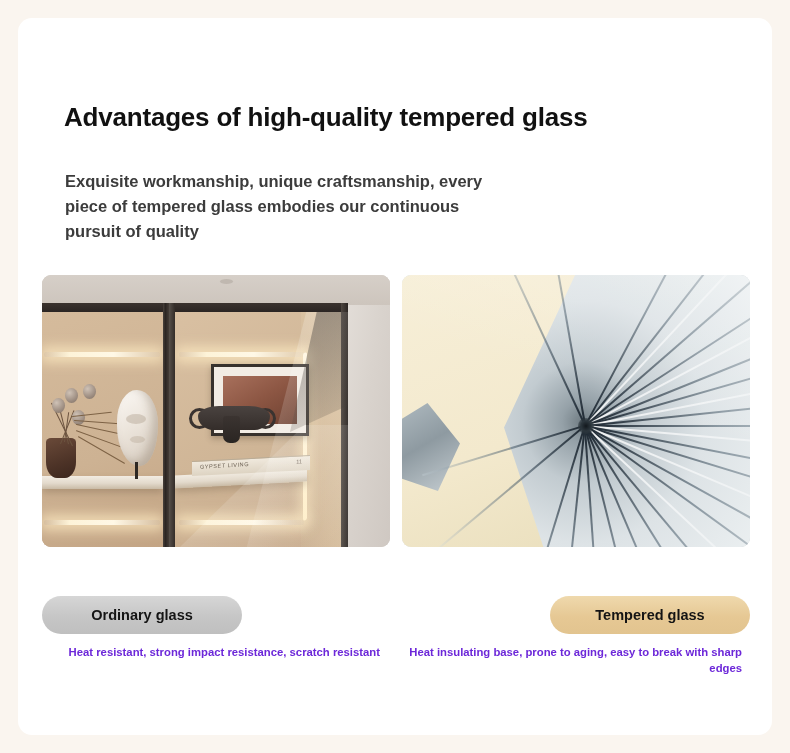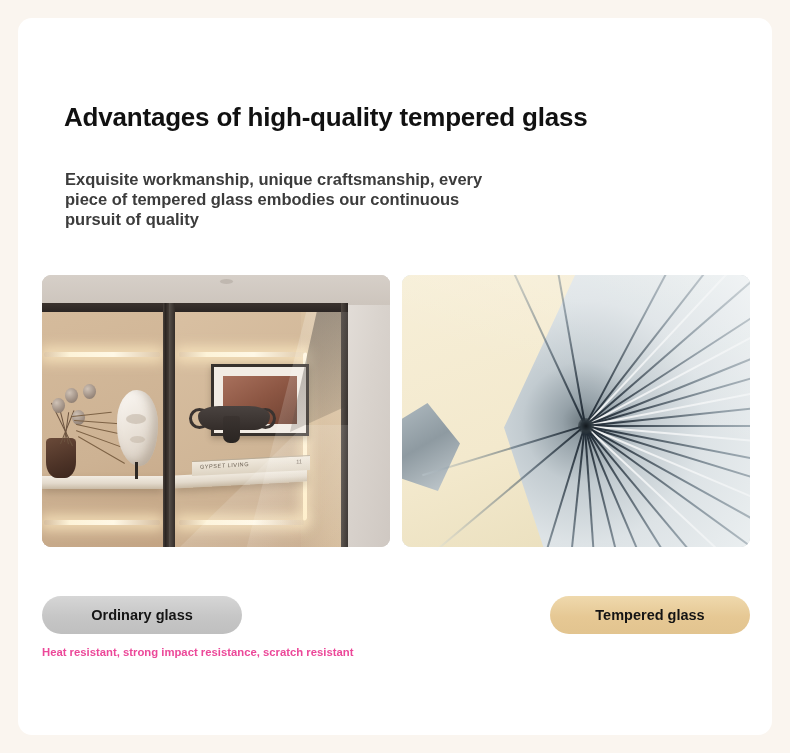--- a/index.html
+++ b/index.html
@@ -35,21 +35,21 @@
     letter-spacing: -0.2px;
     white-space: nowrap;
   }
   .subhead {
     position: absolute;
     left: 47px;
     top: 151px;
     width: 430px;
     font-size: 16.5px;
     font-weight: bold;
-    line-height: 20px;
+    line-height: 25px;
     color: #3c3c3c;
   }
 
   
   .panels {
     position: absolute;
     left: 24px;
     top: 257px;
     width: 708px;
     height: 272px;
@@ -398,22 +398,22 @@
   .captions {
     position: absolute;
     left: 24px;
     top: 626px;
     width: 708px;
     display: flex;
     justify-content: space-between;
   }
   .cap-col {
     width: 338px;
-    text-align: left;
-    color: #ec4899;
+    text-align: right;
+    color: #6d28d9;
   }
   .cap-col.left { padding-right: 10px; }
   .cap-col.right { padding-right: 8px; }
   .cap-small {
     font-size: 11.3px;
     font-weight: bold;
     line-height: 16px;
     margin: 0;
   }
   .cap-large {
@@ -531,16 +531,17 @@
   <div class="pill-row">
     <div class="pill pill-ordinary">Ordinary glass</div>
     <div class="pill pill-tempered">Tempered glass</div>
   </div>
 
   <div class="captions">
     <div class="cap-col left">
       <p class="cap-small">Heat resistant, strong impact resistance, scratch resistant</p>
     </div>
     <div class="cap-col right">
+      <p class="cap-small">Heat insulating base, prone to aging, easy to break with sharp edges</p>
     </div>
   </div>
 
 </div>
 
 </body></html>

